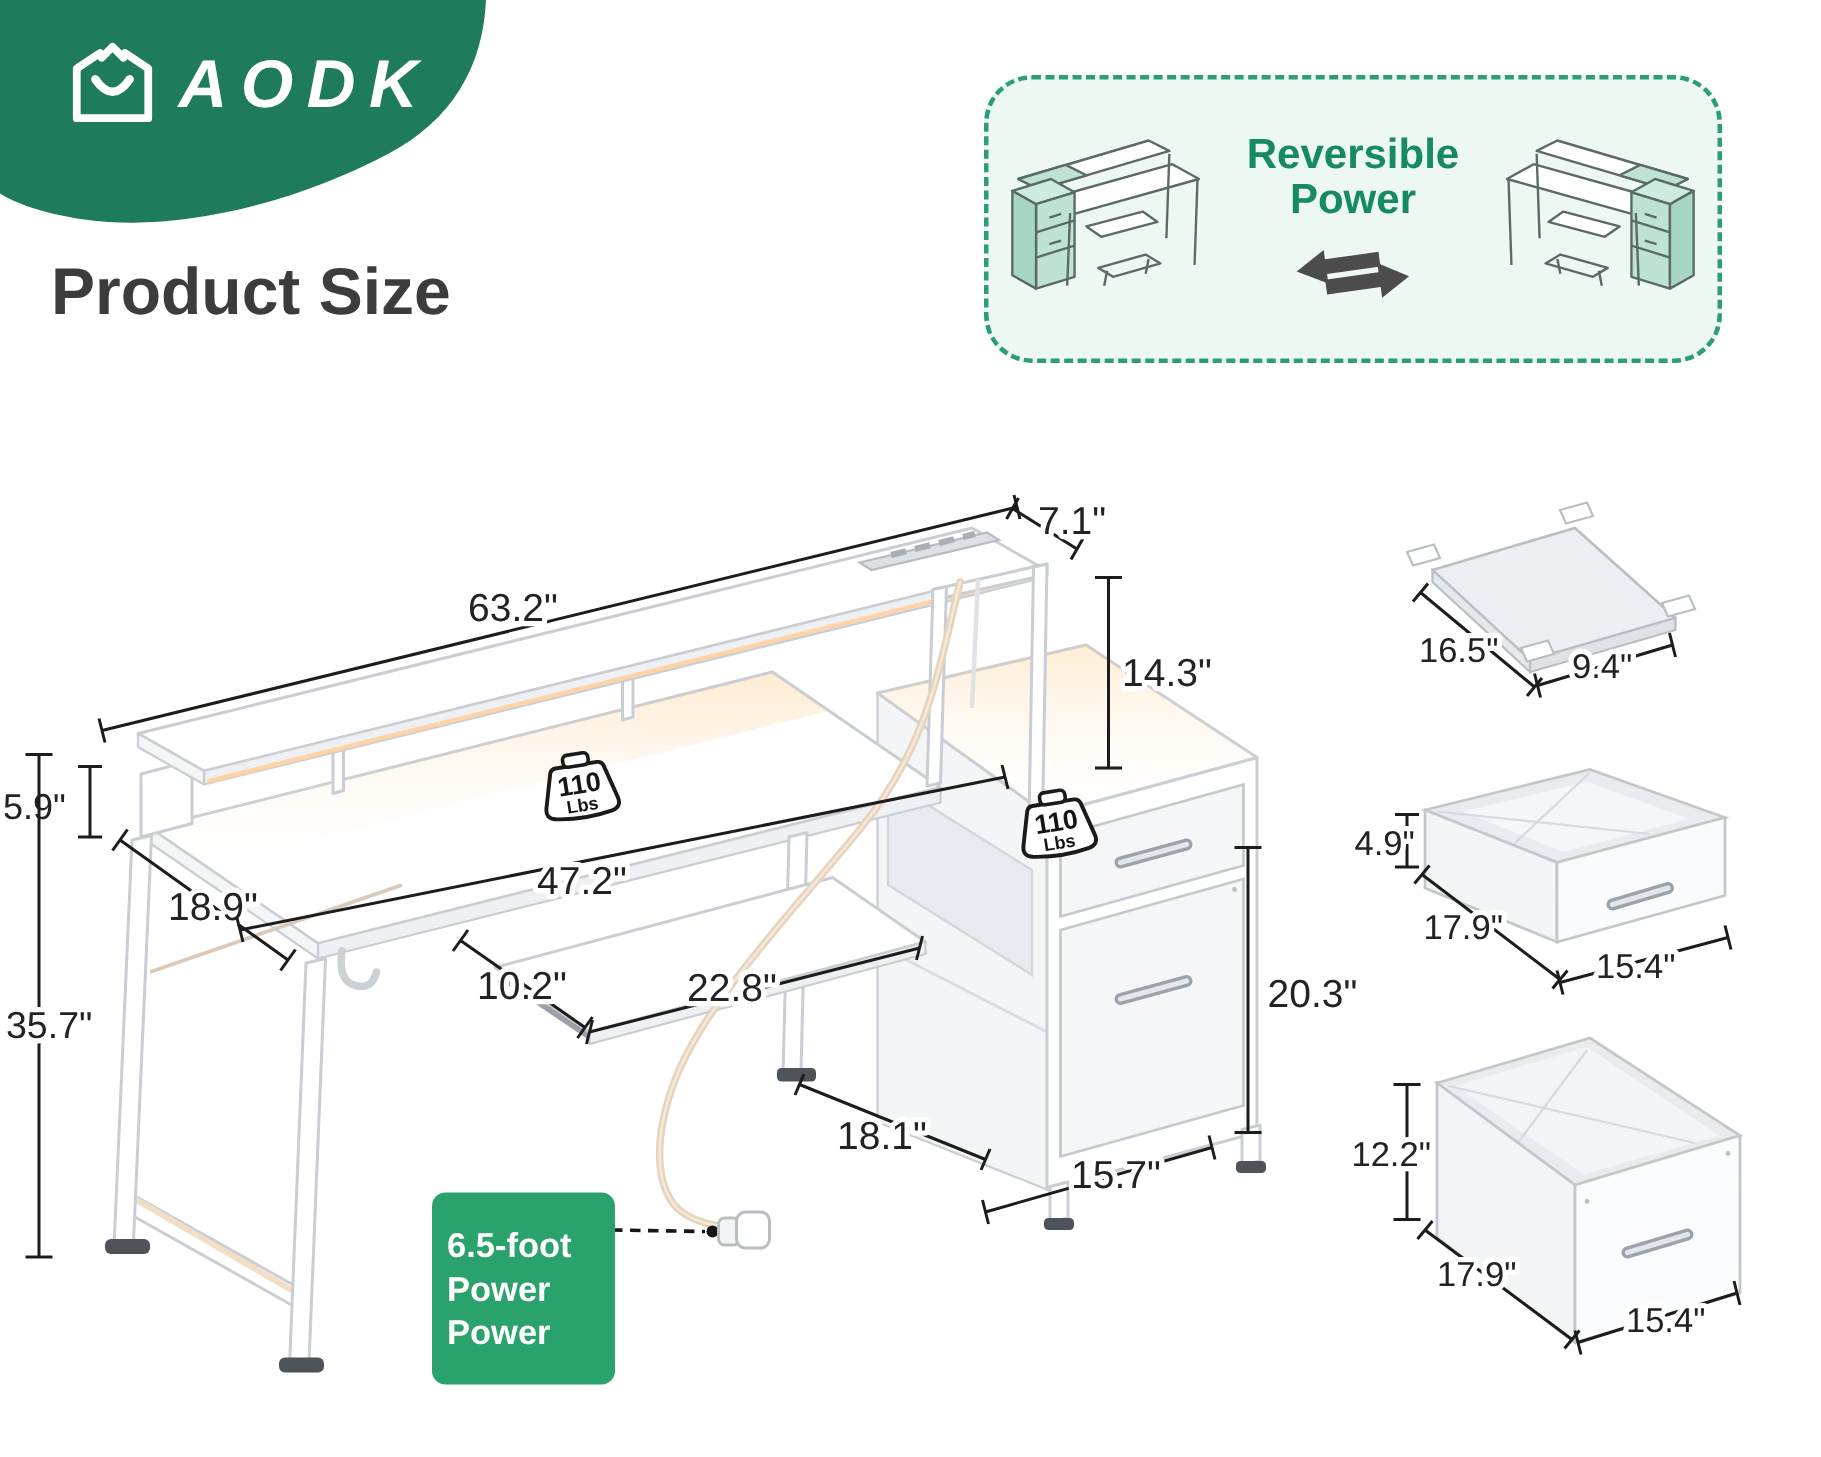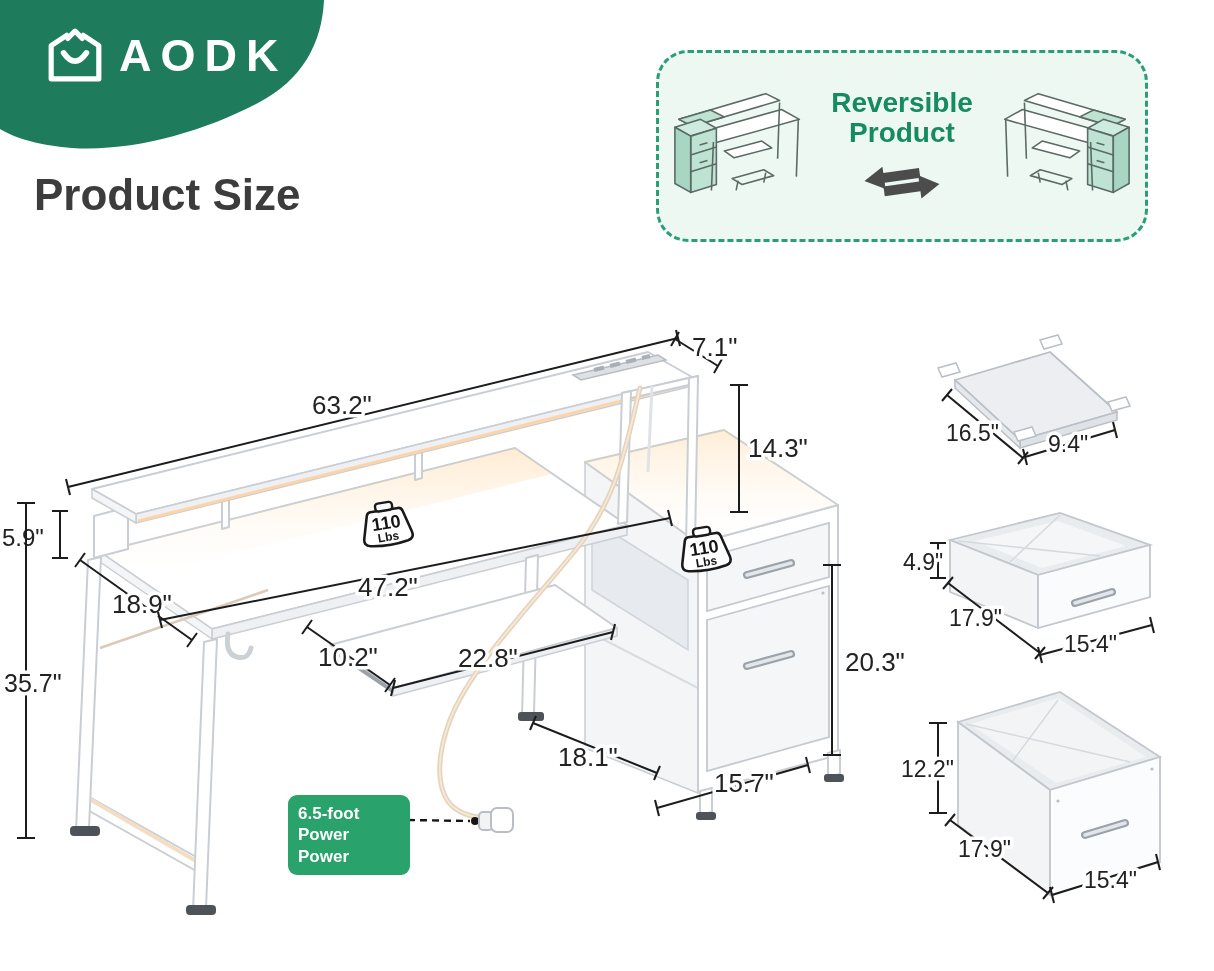--- a/index.html
+++ b/index.html
@@ -1,29 +1,29 @@
 <!DOCTYPE html>
 <html><head>
 <meta charset="utf-8">
 <style>
   html,body{margin:0;padding:0;background:#ffffff;}
   .canvas{position:relative;width:1214px;height:971px;background:#fff;overflow:hidden;
           font-family:"Liberation Sans",sans-serif;}
   .blob-svg{position:absolute;left:0;top:0;}
   .logo-row{position:absolute;left:46px;top:26px;display:flex;align-items:center;gap:15px;}
-  .logo-text{color:#fff;font-size:45px;font-weight:700;letter-spacing:9px;line-height:1;}
+  .logo-text{color:#fff;font-size:45px;font-weight:700;letter-spacing:9px;line-height:1;font-style:italic;}
   .page-title{position:absolute;left:34px;top:170px;font-size:44px;font-weight:700;color:#3c3c3c;}
   .rev-box{position:absolute;left:656px;top:50px;width:492px;height:192px;box-sizing:border-box;
            border:3px dashed #2c9d78;border-radius:32px;background:#eef8f3;
            display:flex;align-items:center;justify-content:space-between;padding:4px 8px;}
   .rev-center{display:flex;flex-direction:column;align-items:center;gap:8px;margin-top:6px;}
   .rev-text{color:#168a60;font-size:28px;font-weight:700;line-height:1.08;text-align:center;}
   .cord-label{position:absolute;left:288px;top:795px;width:122px;box-sizing:border-box;
-              background:#2aa26c;border-radius:9px;color:#fff;font-size:17px;font-weight:700;
-              line-height:1.25;padding:8px 10px;}
+              background:#2aa26c;border-radius:9px;color:#fff;font-size:23px;font-weight:700;
+              line-height:1.25;padding:21px 10px;}
   .scene{position:absolute;left:0;top:300px;}
   .scene text{font-family:"Liberation Sans",sans-serif;fill:#222;
               paint-order:stroke;stroke:#fff;stroke-width:7px;stroke-linejoin:round;}
   text.dim{font-size:26px;}
   text.dims{font-size:23px;}
   text.badge-num{font-size:18px;font-weight:700;stroke:none;fill:#141414;text-anchor:middle;}
   text.badge-unit{font-size:12px;font-weight:700;stroke:none;fill:#141414;text-anchor:middle;}
   .panel{fill:#ffffff;stroke:#c9ced4;stroke-width:2;stroke-linejoin:round;}
   .edge{fill:#eef0f3;stroke:#c9ced4;stroke-width:1.5;stroke-linejoin:round;}
   .edge2{fill:#f3f5f7;stroke:#c9ced4;stroke-width:1.5;stroke-linejoin:round;}
@@ -68,21 +68,21 @@
         <line x1="47" y1="71" x2="45" y2="120" fill="none"></line>
         <polygon points="58,80 96,70 106,77 68,87"></polygon>
         <polygon points="66,108 98,99 108,105 76,114" fill="none"></polygon>
         <line x1="100" y1="102" x2="98" y2="112" fill="none"></line>
         <line x1="72" y1="110" x2="70" y2="120" fill="none"></line>
       </g>
     </svg>
     <div class="rev-center">
       <div class="rev-text">
         <span>Reversible</span><br>
-        <span>Product</span>
+        <span>Power</span>
       </div>
       <svg width="88" height="54" viewBox="0 0 90 60">
         <g fill="#4c4c4c" transform="rotate(-8 45 30)">
           <path d="M4,22 L26,9 L26,16 L66,16 L66,27 L26,27 L26,34 Z"></path>
           <path d="M86,37 L64,24 L64,31 L24,31 L24,42 L64,42 L64,50 Z"></path>
         </g>
       </svg>
     </div>
     <svg width="158" height="170" viewBox="0 0 160 150">
       <use href="#mini" transform="scale(-1,1) translate(-160,0)"></use>

